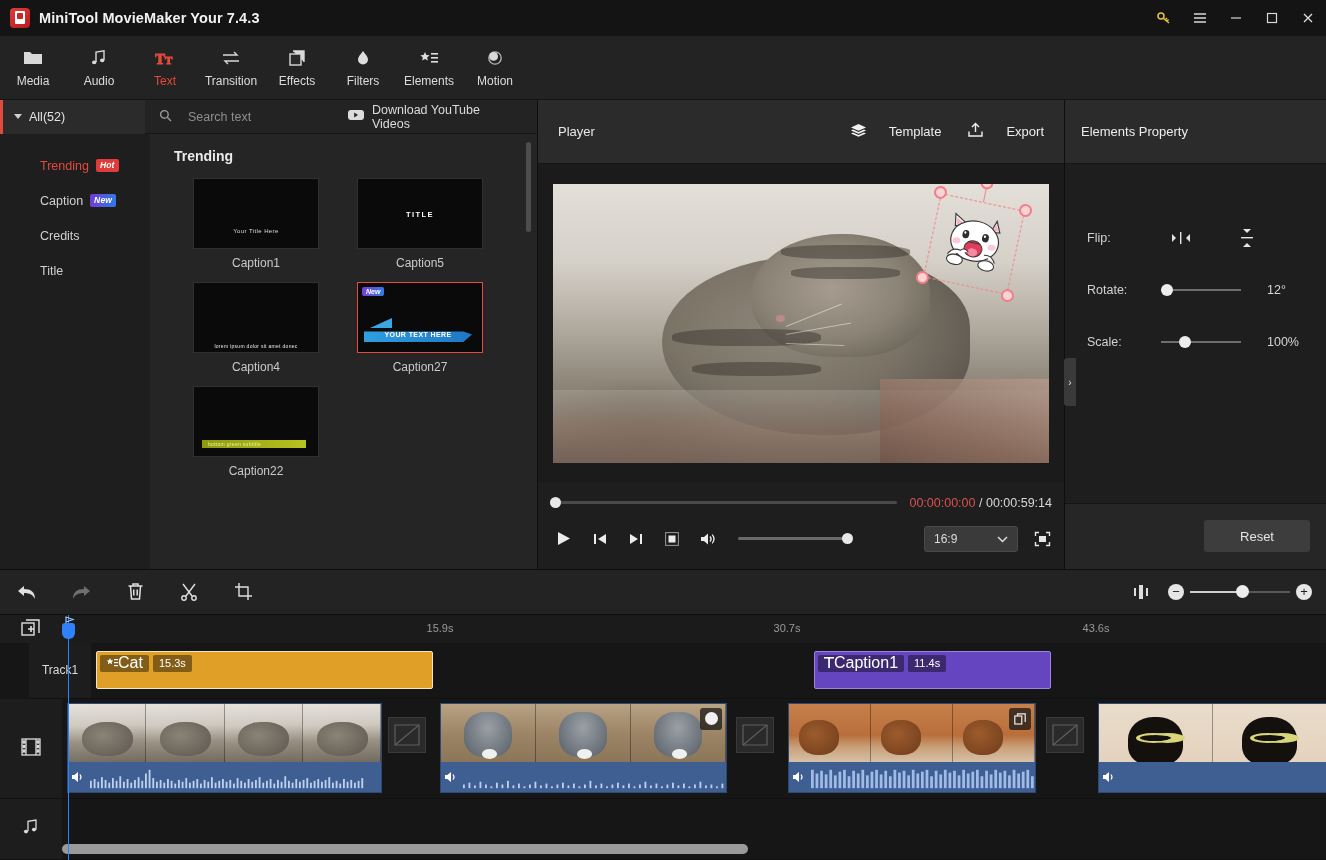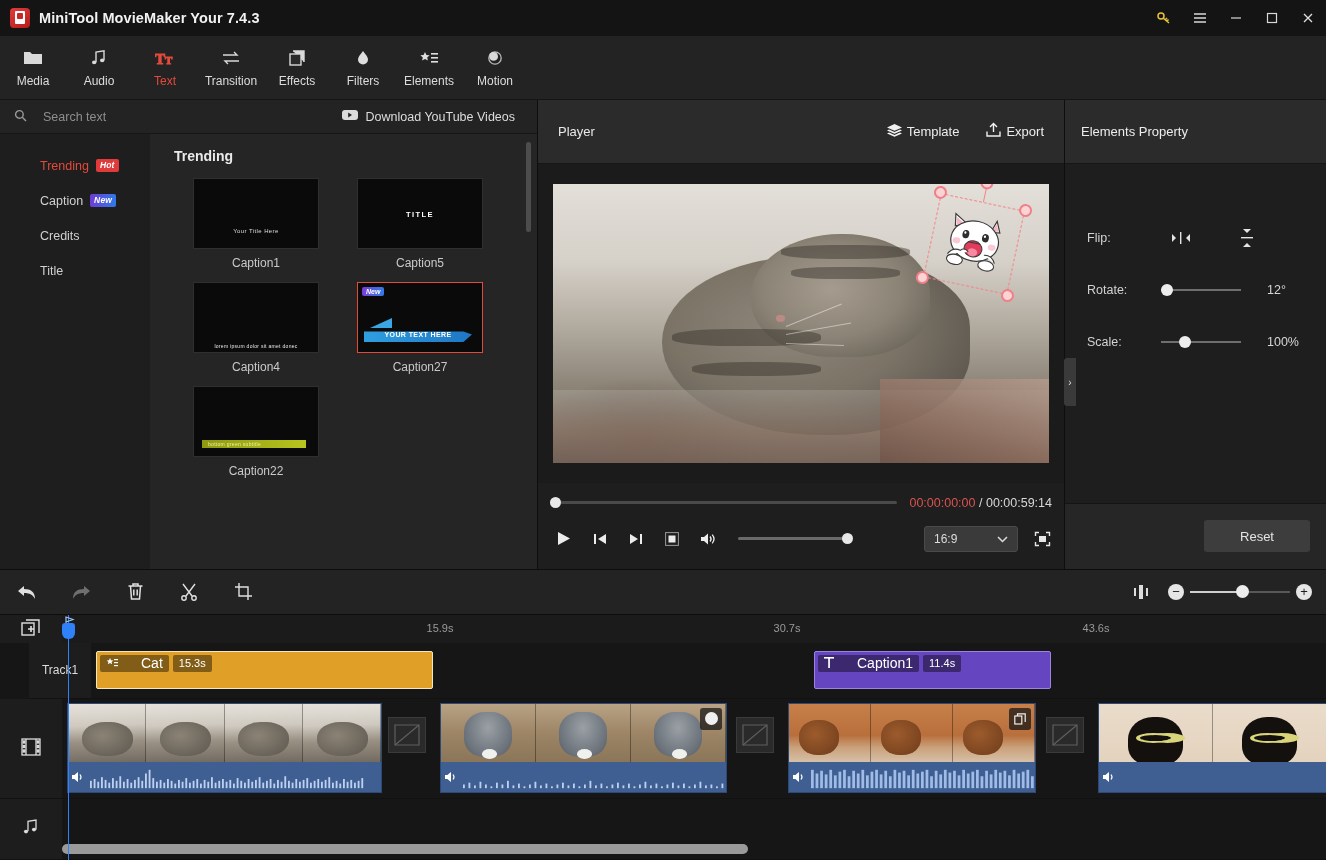--- a/index.html
+++ b/index.html
@@ -114,21 +114,21 @@
   .yellowtext { position:absolute; left:14px; bottom:9px; font-size:5px; color:#e9f0a0; letter-spacing:.3px;}
   .cell-label { margin-top: 7px; font-size: 12px; color: #c9c9c9; }
 
   .lib-scroll { position: absolute; right: 6px; top: 8px; width: 5px; height: 90px; background: #4d4d4d; border-radius: 3px; }
 
   
   .player { flex: 1 1 auto; display: flex; flex-direction: column; background: #1e1e1e; border-right:1px solid #0e0e0e; min-width:0;}
   .player-head { height: 64px; flex: 0 0 64px; background: #2b2b2b; display: flex; align-items: center; padding: 0 20px; border-bottom:1px solid #161616;}
   .player-head .ph-title { font-size: 13px; color: #e8e8e8; }
   .ph-actions { margin-left: auto; display: flex; align-items: center; gap: 26px; }
-  .ph-act { display: flex; align-items: center; gap: 4px; font-size: 13px; color: #ededed; }
+  .ph-act { display: flex; align-items: center; gap: 22px; font-size: 13px; color: #ededed; }
 
   .stage { flex: 1 1 auto; display: flex; align-items: center; justify-content: center; background: #1b1b1b; position: relative; }
   .video {
     width: 496px; height: 279px; position: relative; overflow: hidden;
     background: linear-gradient(175deg,#d9d4cd 0%,#cfcac2 34%,#b9b2a7 55%,#8a8378 75%,#6f6a61 100%);
   }
   
   .v-bg { position:absolute; inset:0;
     background:
       radial-gradient(ellipse 160px 90px at 18% 92%, #6d6155 0%, transparent 70%),
@@ -218,21 +218,21 @@
   .trow-label { width:62px; flex:0 0 62px; background:#1d1d1d; display:flex; align-items:center; justify-content:center; color:#dcdcdc; font-size:12px; border-bottom:1px solid #111;}
   .trow-body { flex:1 1 auto; position:relative; background:#161616; border-bottom:1px solid #111;}
 
   .clip-text {
     position:absolute; top:8px; height:38px; background:#6645c0; border:1px solid #9a84e0; border-radius:2px;
   }
   .clip-elem {
     position:absolute; top:8px; height:38px; background:#e0a028; border:1px solid #f3e6c4; border-radius:2px;
   }
   .clip-tag { position:absolute; left:3px; top:3px; display:flex; align-items:center; gap:0; }
-  .tag-a { background: rgba(0,0,0,.42); border-radius:2px; height:17px; display:flex; align-items:center; gap:23px; padding:0 6px; font-size:14px; color:#fff; }
+  .tag-a { background: rgba(0,0,0,.42); border-radius:2px; height:17px; display:flex; align-items:center; gap:0; padding:0 6px; font-size:16px; color:#fff; }
   .tag-b { background: rgba(0,0,0,.42); border-radius:2px; height:17px; display:flex; align-items:center; padding:0 6px; font-size:11px; color:#fff; margin-left:4px;}
 
   .vclip { position:absolute; top:4px; height:90px; border:1px solid #2b4a78; overflow:hidden; background:#0e0e0e;}
   .vclip .frames { position:absolute; left:0; right:0; top:0; height:60px; display:flex; }
   .frame { flex:1 1 0; height:60px; border-right:1px solid rgba(0,0,0,.35); background-size: cover; background-position:center;}
   .vclip .audio { position:absolute; left:0; right:0; bottom:0; height:30px; background:#3f5f93; display:flex; align-items:center;}
   .wave { position:absolute; left:22px; right:2px; bottom:2px; height:22px; }
   .vspk { width:20px; height:30px; display:flex; align-items:center; justify-content:center; color:#fff; z-index:2;}
   .trans-gap { position:absolute; top:18px; width:38px; height:36px; background:#2a2a2a; border:1px solid #3a3a3a; display:flex; align-items:center; justify-content:center; color:#6a6a6a;}
   .clip-badge { position:absolute; right:4px; top:4px; width:22px; height:22px; background:rgba(20,20,20,.72); border-radius:3px; display:flex; align-items:center; justify-content:center; color:#eee;}
@@ -368,20 +368,24 @@
         </svg>
       </span>
       <span>Motion</span>
     </div>
   </div>
 
   <div class="main">
 
     <div class="library">
       <div class="lib-head">
+        <div class="all-chip">
+          <span class="caret-d"></span>
+          <span>All(52)</span>
+        </div>
         <div class="searchbox">
           <span>
             <svg width="13" height="13" viewBox="0 0 13 13" fill="none" stroke="#9a9a9a" stroke-width="1.4">
                 <circle cx="5.4" cy="5.4" r="3.8"></circle>
                 <path d="M8.3 8.3L12 12"></path>
               </svg>
           </span>
           <input type="text" placeholder="Search text" style="">
         </div>
         <div class="yt-dl">

